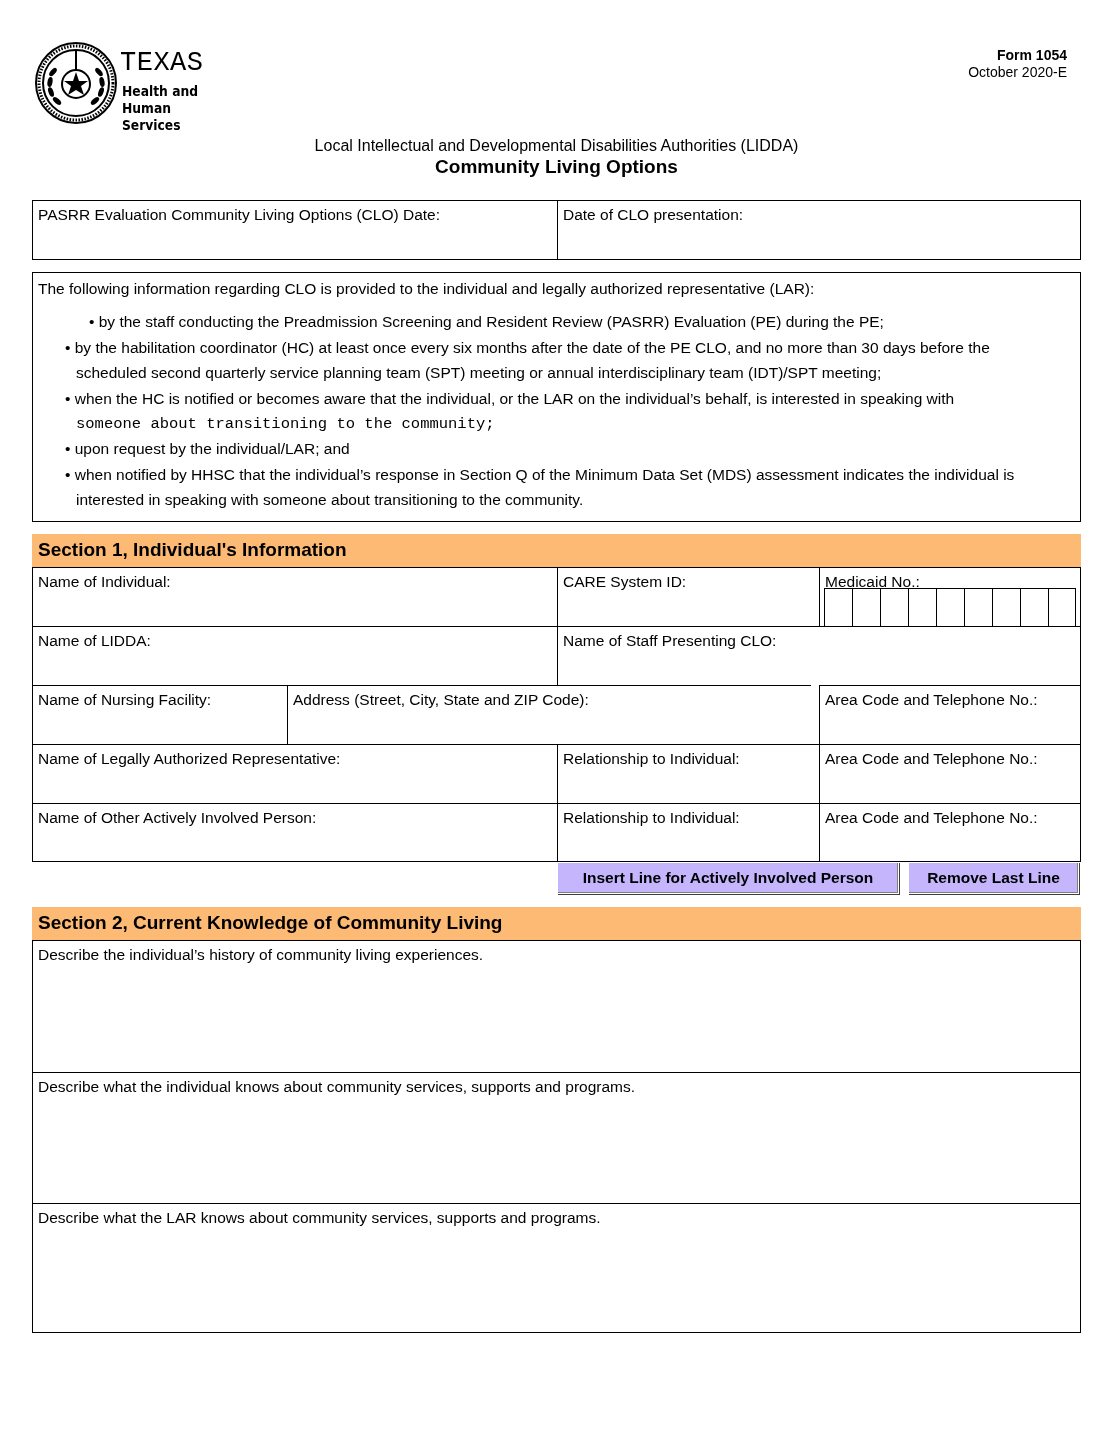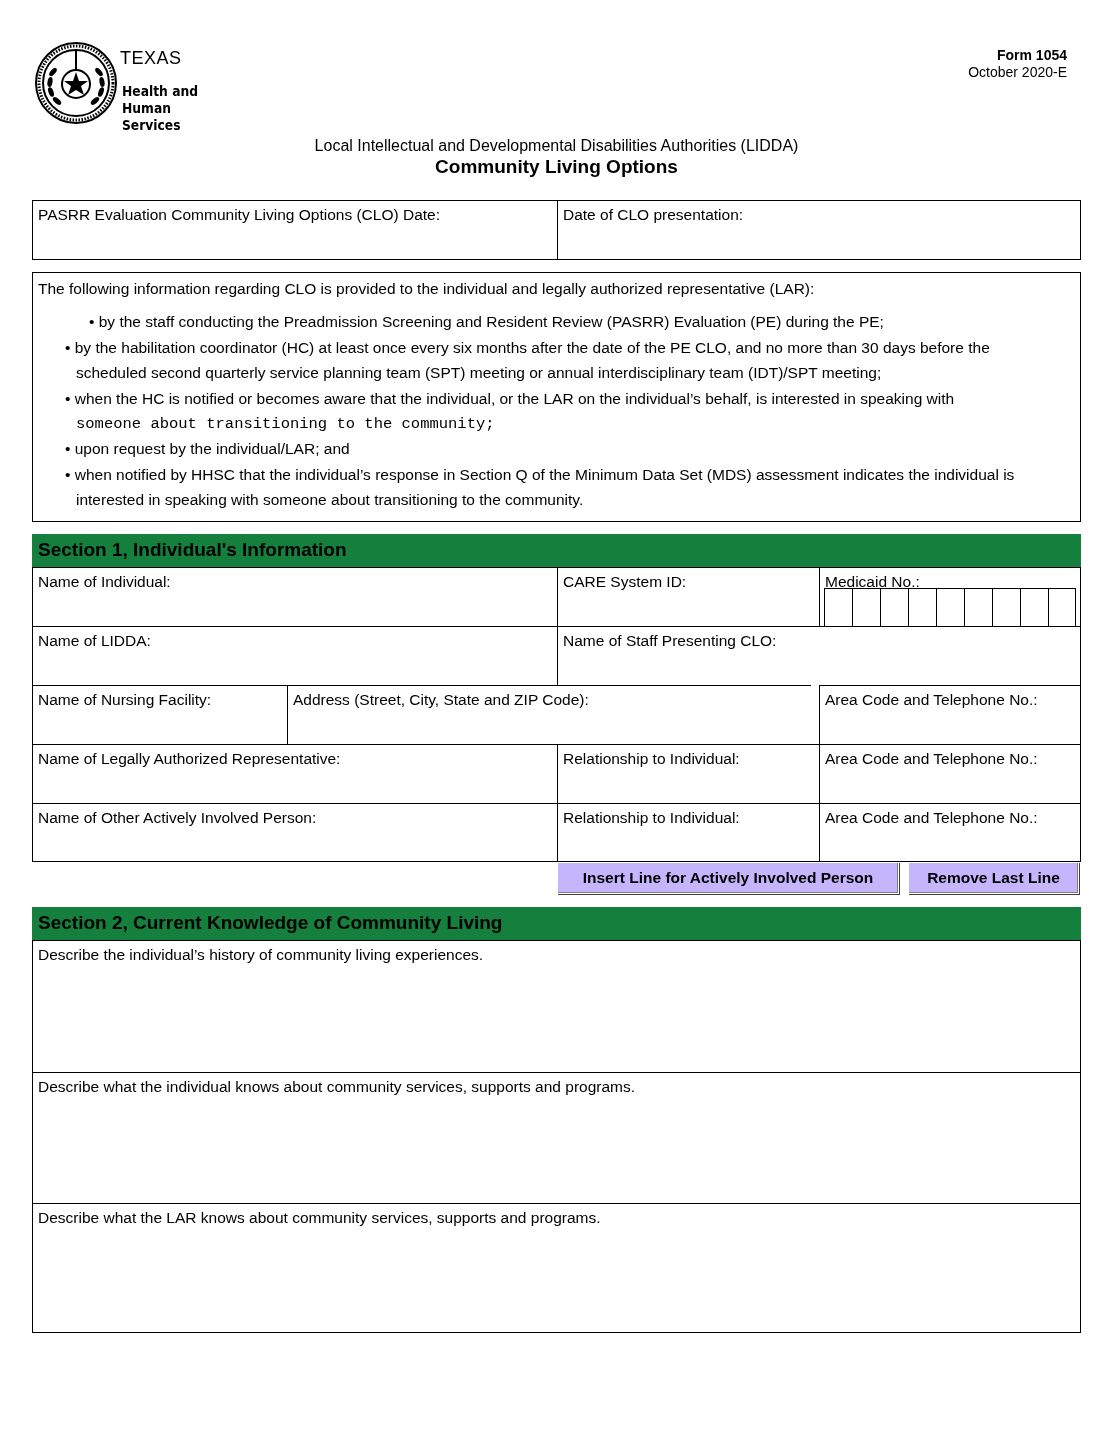--- a/index.html
+++ b/index.html
@@ -1,30 +1,30 @@
 <!DOCTYPE html>
 <html><head>
 <meta charset="utf-8">
 <style>
   html, body { margin:0; padding:0; background:#ffffff; }
   body { width:1113px; height:1440px; position:relative; font-family:"Liberation Sans", sans-serif; color:#000; overflow:hidden; }
   .abs { position:absolute; }
   .logo { left:35px; top:42px; width:220px; height:82px; }
-  .logo-text-1 { position:absolute; left:85px; top:6px; font-family:Liberation Sans, sans-serif; font-size:18px; letter-spacing:0.5px;text-align:center; }
+  .logo-text-1 { position:absolute; left:85px; top:6px; font-family:Liberation Mono, monospace; font-size:27px; letter-spacing:0.5px;text-align:center; }
   .logo-text-2 { position:absolute; left:87px; top:41px; font-family:"DejaVu Sans", sans-serif; font-weight:bold; font-size:14px; line-height:17px; transform:scaleX(0.88); transform-origin:left top; }
   .form-no { right:46px; top:47px; text-align:right; font-size:14px; line-height:17px; }
   .form-no .b { font-weight:bold; }
   .title-1 { left:0; width:1113px; top:137px; text-align:center; font-size:16px; }
   .title-2 { left:0; width:1113px; top:156px; text-align:center; font-size:19px; font-weight:bold; }
   .box { position:absolute; border:1px solid #000; box-sizing:border-box; }
   .cell { position:absolute; box-sizing:border-box; border-left:1px solid #000; border-top:1px solid #000; }
   .lbl { position:absolute; left:5px; top:5px; font-size:15.5px; white-space:nowrap; }
   .info { left:32px; top:272px; width:1049px; height:250px; }
   .info p { margin:0; position:absolute; left:5px; font-size:15.5px; white-space:nowrap; }
-  .sec-head { position:absolute; left:32px; width:1049px; height:33px; background:#15803d; font-weight:bold; font-size:19px; box-sizing:border-box; padding:5px 6px; }
+  .sec-head { position:absolute; left:32px; width:1049px; height:33px; background:#fdba74; font-weight:bold; font-size:19px; box-sizing:border-box; padding:5px 6px; }
   .btn { position:absolute; height:32px; background:#c4b5fd; border:1px solid #fff; box-shadow: inset -1px -1px 0 #808080, 1px 1px 0 #404040; font-family:"Liberation Sans", sans-serif; font-weight:bold; font-size:15.5px; color:#000; display:flex; align-items:center; justify-content:center; box-sizing:border-box; cursor:pointer; }
   .mbox { position:absolute; border-left:1px solid #000; border-top:1px solid #000; box-sizing:border-box; }
 </style>
 </head>
 <body>
 
 <div class="abs logo">
   <svg width="82" height="82" viewBox="0 0 82 82" style="position:absolute;left:0;top:0;">
     <circle cx="41" cy="41" r="40" fill="#fff" stroke="#000" stroke-width="2"></circle>
     <circle cx="41" cy="41" r="37" fill="none" stroke="#000" stroke-width="3" stroke-dasharray="1.5 1.5"></circle>

